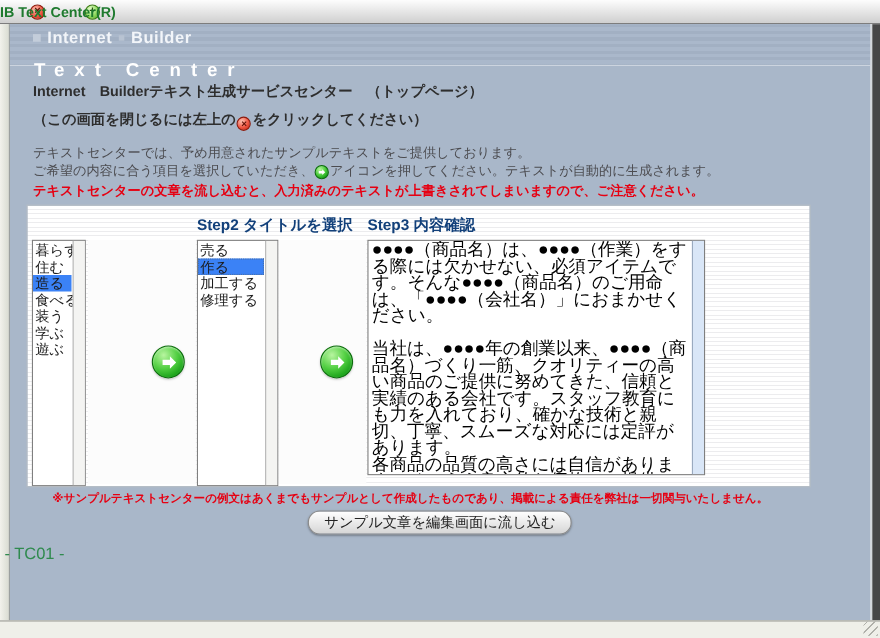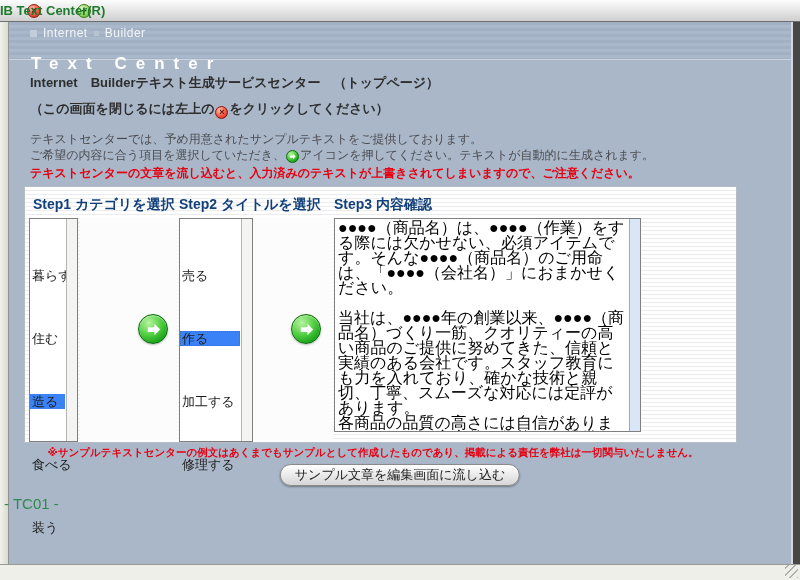--- a/index.html
+++ b/index.html
@@ -58,21 +58,21 @@
     background:#a9b7c9;
   }
   .headerband {
     position:absolute; left:0; top:0; width:782px; height:38px;
     background:repeating-linear-gradient(180deg,#a2b0c3 0 3px,#aab8cb 3px 6px);
     border-bottom:1px solid #ccd4df;
   }
   .brandline { position:absolute; left:21px; top:4px; display:flex; align-items:center; gap:6px; }
   .brand-sq { width:7px; height:7px; background:#c3cdda; display:inline-block; }
   .brand-sq.small { width:5px; height:5px; background:#b8c3d2; }
-  .brand-word { font-size:12px; font-weight:normal; color:#f2f5f9; letter-spacing:0.5px; }
+  .brand-word { font-size:15px; font-weight:bold; color:#f2f5f9; letter-spacing:0.5px; }
   .logo-title {
     position:absolute; left:22px; top:32px;
     font-size:17px; font-weight:bold; color:#ffffff; letter-spacing:9px;
   }
 
   .intro1 { position:absolute; left:21px; top:52px;  font-size:13px; font-weight:bold; color:#2e2e2e; }
   .intro2 { position:absolute; left:21px; top:78px;  font-size:13px; font-weight:bold; color:#2e2e2e; }
   .desc1  { position:absolute; left:21px; top:109px; font-size:12px; color:#4c4c50; }
   .desc2  { position:absolute; left:21px; top:125px; font-size:12px; color:#4c4c50; }
   .warn   { position:absolute; left:21px; top:143px; font-size:12px; font-weight:bold; color:#e60012; }
@@ -110,21 +110,21 @@
     position:absolute; top:31px; height:224px; background:#ffffff;
     border:1px solid #7f7f7f;
   }
   .lb1 { left:4px;  width:49px; }
   .lb2 { left:154px; width:74px; }
   .lb-scroll {
     position:absolute; right:0; top:0; bottom:0; width:11px;
     background:#f4f4f2; border-left:1px solid #b5b5b5;
   }
   .lb-items { position:absolute; left:0; right:12px; top:1px; font-size:13px; line-height:15px; color:#1c1c1c; }
-  .lb-item { padding:0 2px; white-space:nowrap;margin-top:48px; }
+  .lb-item { padding:0 2px; white-space:nowrap; }
   .lb-item.selected { background:#3b82f6; }
   .lb-item.selected.focused { outline:1px dotted #4a6fa5; outline-offset:-1px; }
 
   .arrow-btn {
     position:absolute; width:30px; height:30px; border-radius:50%; top:127px;
     background:radial-gradient(circle at 35% 28%, #b8f5a0, #52cf42 45%, #17a017 78%, #0c7a0c);
     border:1px solid #0a6b0a;
     box-shadow:inset 0 1px 2px rgba(255,255,255,.55), 0 1px 2px rgba(0,0,0,.25);
     display:flex; align-items:center; justify-content:center;
   }
@@ -203,21 +203,20 @@
           <path d="M4 7.5 h7 V4 l6 6 -6 6 v-3.5 H4 z" fill="#ffffff"></path>
         </svg>
       </span><span>アイコンを押してください。テキストが自動的に生成されます。</span></div>
 
   <div class="warn">テキストセンターの文章を流し込むと、入力済みのテキストが上書きされてしまいますので、ご注意ください。</div>
 
   <div class="panel">
     <div class="white-col col-a"></div>
     <div class="white-col col-b"></div>
 
-    <div class="step-title st1">Step1 カテゴリを選択</div>
     <div class="step-title st2">Step2 タイトルを選択</div>
     <div class="step-title st3">Step3 内容確認</div>
 
     <div class="listbox lb1">
       <div class="lb-items">
         <div class="lb-item">暮らす</div>
         <div class="lb-item">住む</div>
         <div class="lb-item selected">造る</div>
         <div class="lb-item">食べる</div>
         <div class="lb-item">装う</div>

